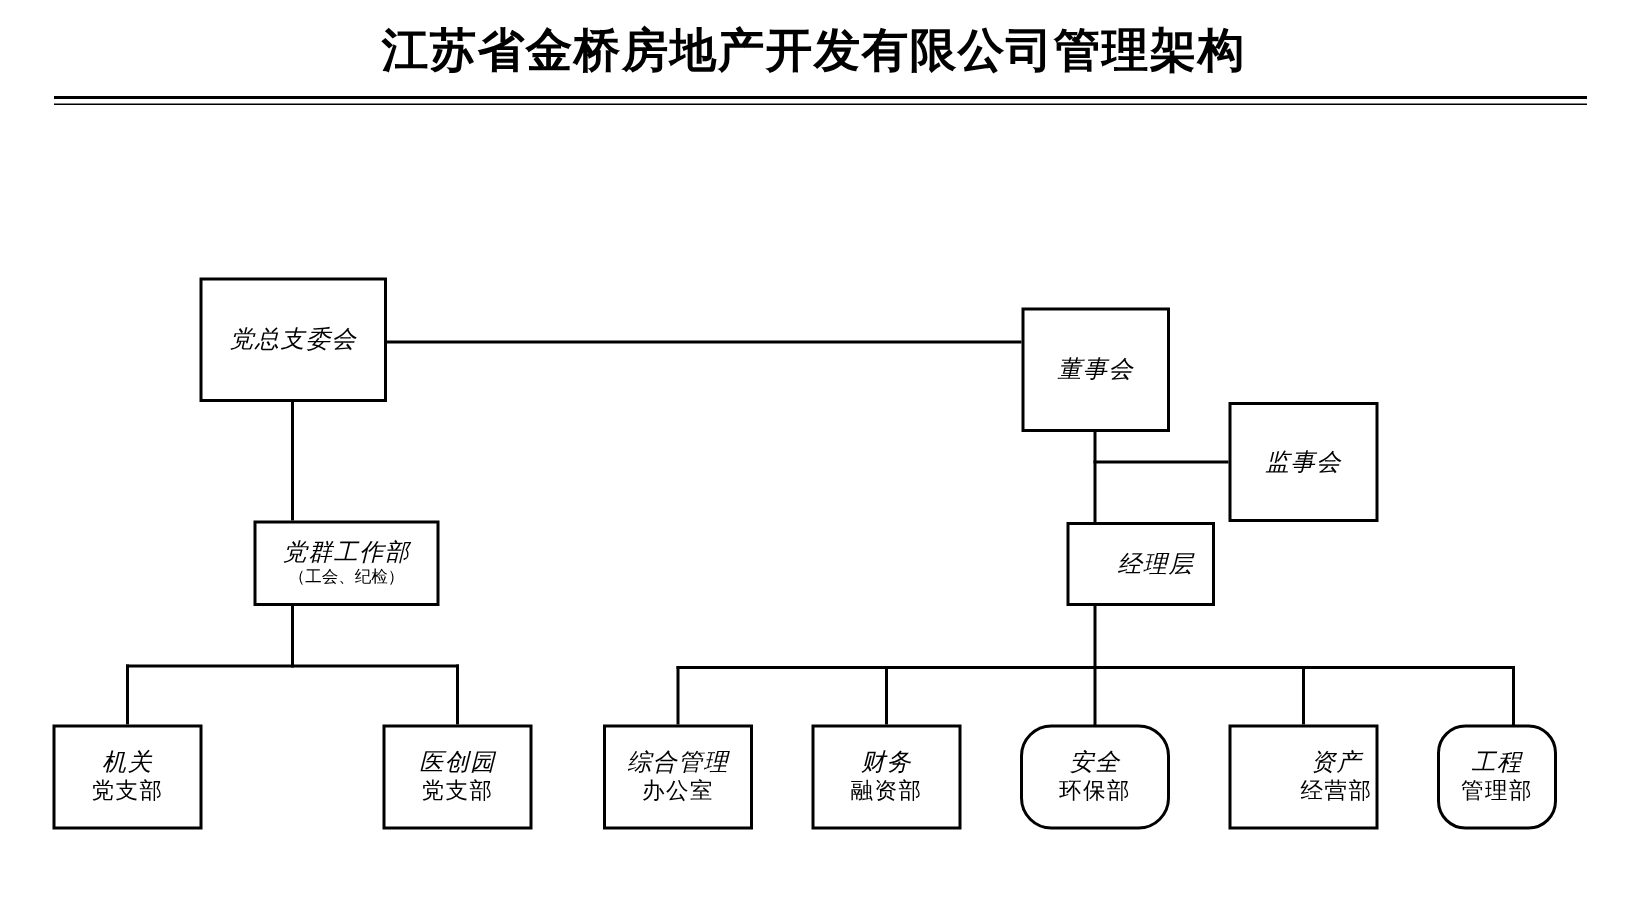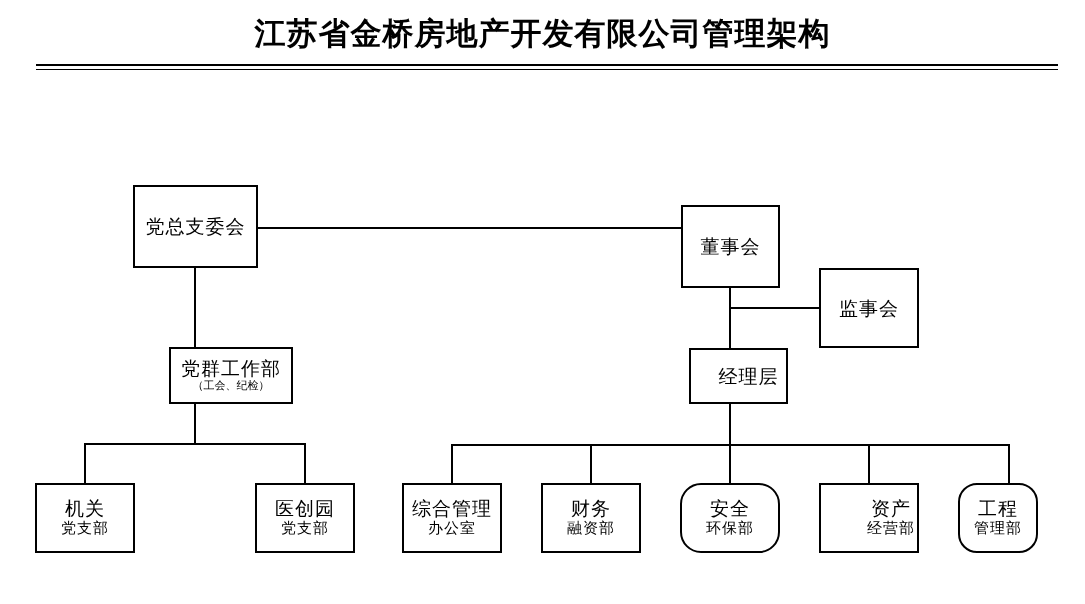--- a/index.html
+++ b/index.html
@@ -49,24 +49,25 @@
     border: 2px solid #000000;
     background: #ffffff;
     display: flex;
     flex-direction: column;
     align-items: center;
     justify-content: center;
     text-align: center;
     z-index: 3;
   }
   .node .l1 {
-    font-size: 19px;
+    font-size: 16px;
     line-height: 19px;
     letter-spacing: 1px;
     white-space: nowrap;
+    font-style: italic;
   }
   .node .l2 {
     font-size: 15px;
     line-height: 19px;
     letter-spacing: 1px;
     white-space: nowrap;
   }
   .node.sub .l2 {
     font-size: 11px;
     line-height: 15px;
@@ -126,21 +127,21 @@
 
   <div class="node" style="left:819px; top:268px; width:100px; height:80px;">
     <span class="l1">监事会</span>
   </div>
 
   <div class="node sub" style="left:134px; top:347px; width:124px; height:57px;margin-left:35px;">
     <span class="l1">党群工作部</span>
     <span class="l2">（工会、纪检）</span>
   </div>
 
-  <div class="node" style="left:689px; top:348px; width:99px; height:56px;padding-left:20px;">
+  <div class="node" style="left:711px; top:348px; width:99px; height:56px;padding-left:20px;">
     <span class="l1">经理层</span>
   </div>
 
   <div class="node" style="left:35px; top:483px; width:100px; height:70px;">
     <span class="l1">机关</span>
     <span class="l2">党支部</span>
   </div>
 
   <div class="node" style="left:255px; top:483px; width:100px; height:70px;">
     <span class="l1">医创园</span>

